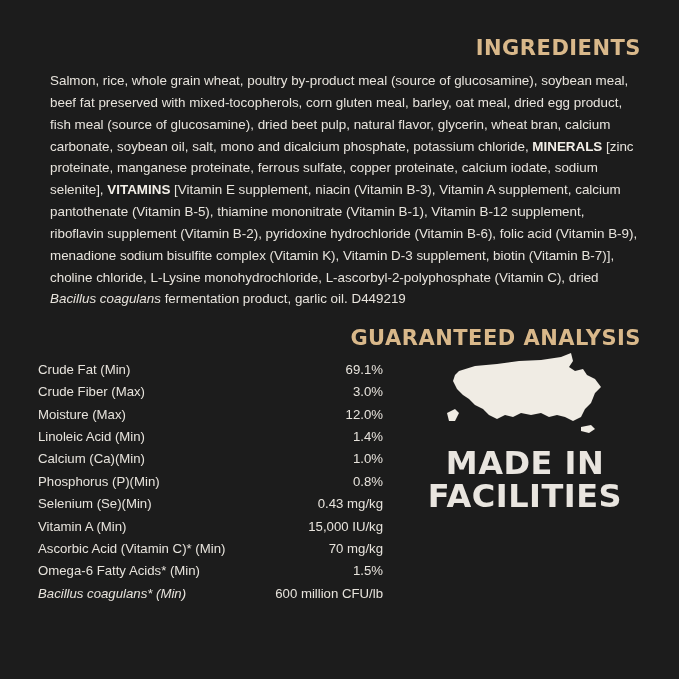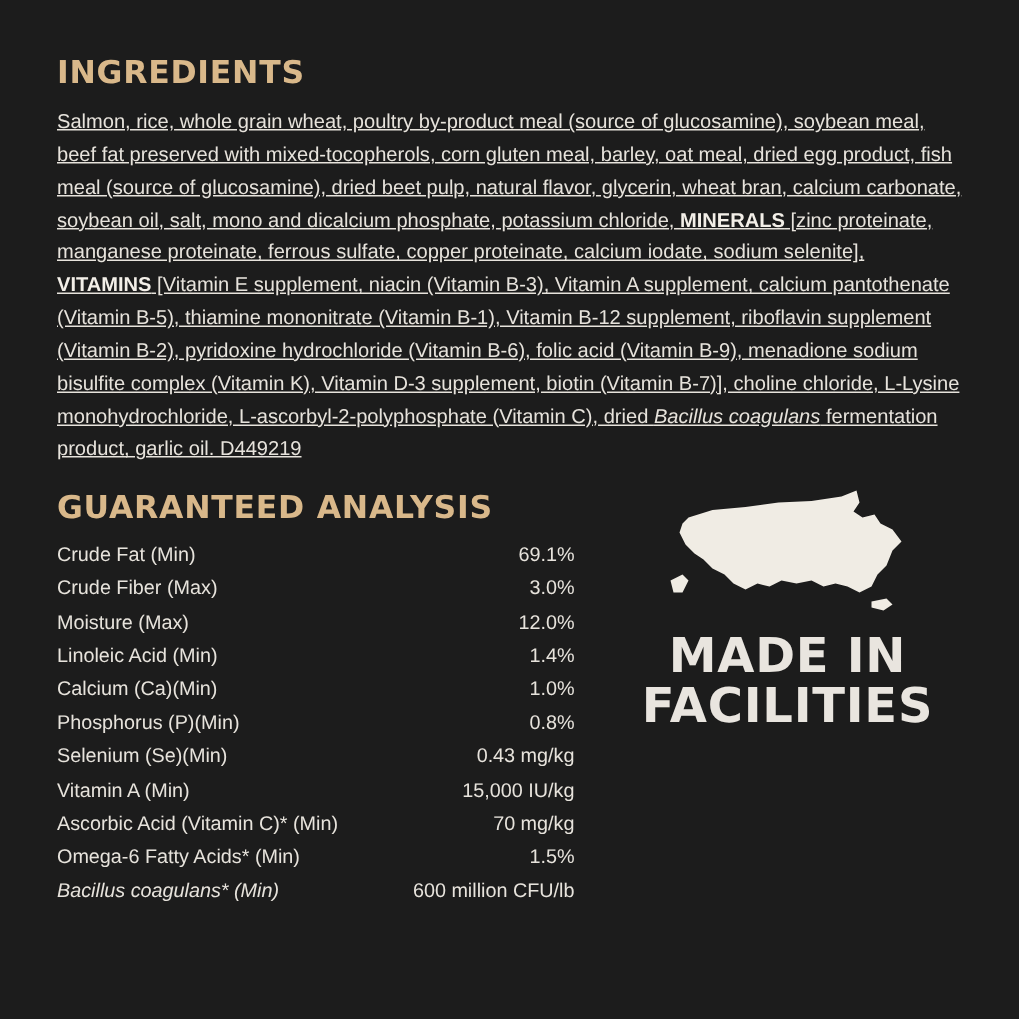--- a/index.html
+++ b/index.html
@@ -23,32 +23,32 @@
     padding: 30px 38px 0 38px;
   }
   .section-title {
     font-family: "DejaVu Sans", sans-serif;
     font-weight: bold;
     font-size: 21px;
     letter-spacing: 0.5px;
     color: #d9b88a;
     margin: 0 0 10px 0;
     text-transform: uppercase;
+    text-align: right;
   }
   #ingredients-title {
     margin-top: 6px;
   }
   .ingredients-body {
     font-size: 13.4px;
     line-height: 1.63;
     color: #e7e3dc;
     text-align: left;
-    margin: 0 0 16px 0;
+    margin: 0 0 16px 12px;
     max-width: 610px;
-    text-decoration: underline;
   }
   .ingredients-body .caps {
     font-weight: bold;
     color: #f3efe8;
   }
   .ingredients-body .ital {
     font-style: italic;
   }
   #ga-title {
     margin-bottom: 8px;
@@ -70,21 +70,21 @@
   .ga-table td.val {
     text-align: right;
     white-space: nowrap;
   }
   .ga-table tr.italic-row td.name {
     font-style: italic;
   }
   .usa-block {
     position: absolute;
     right: 34px;
-    top: 325px;
+    top: 351px;
     width: 240px;
     text-align: center;
   }
   .usa-map {
     display: block;
     margin: 0 auto 10px auto;
   }
   .usa-text {
     font-family: "DejaVu Sans", sans-serif;
     font-weight: bold;

